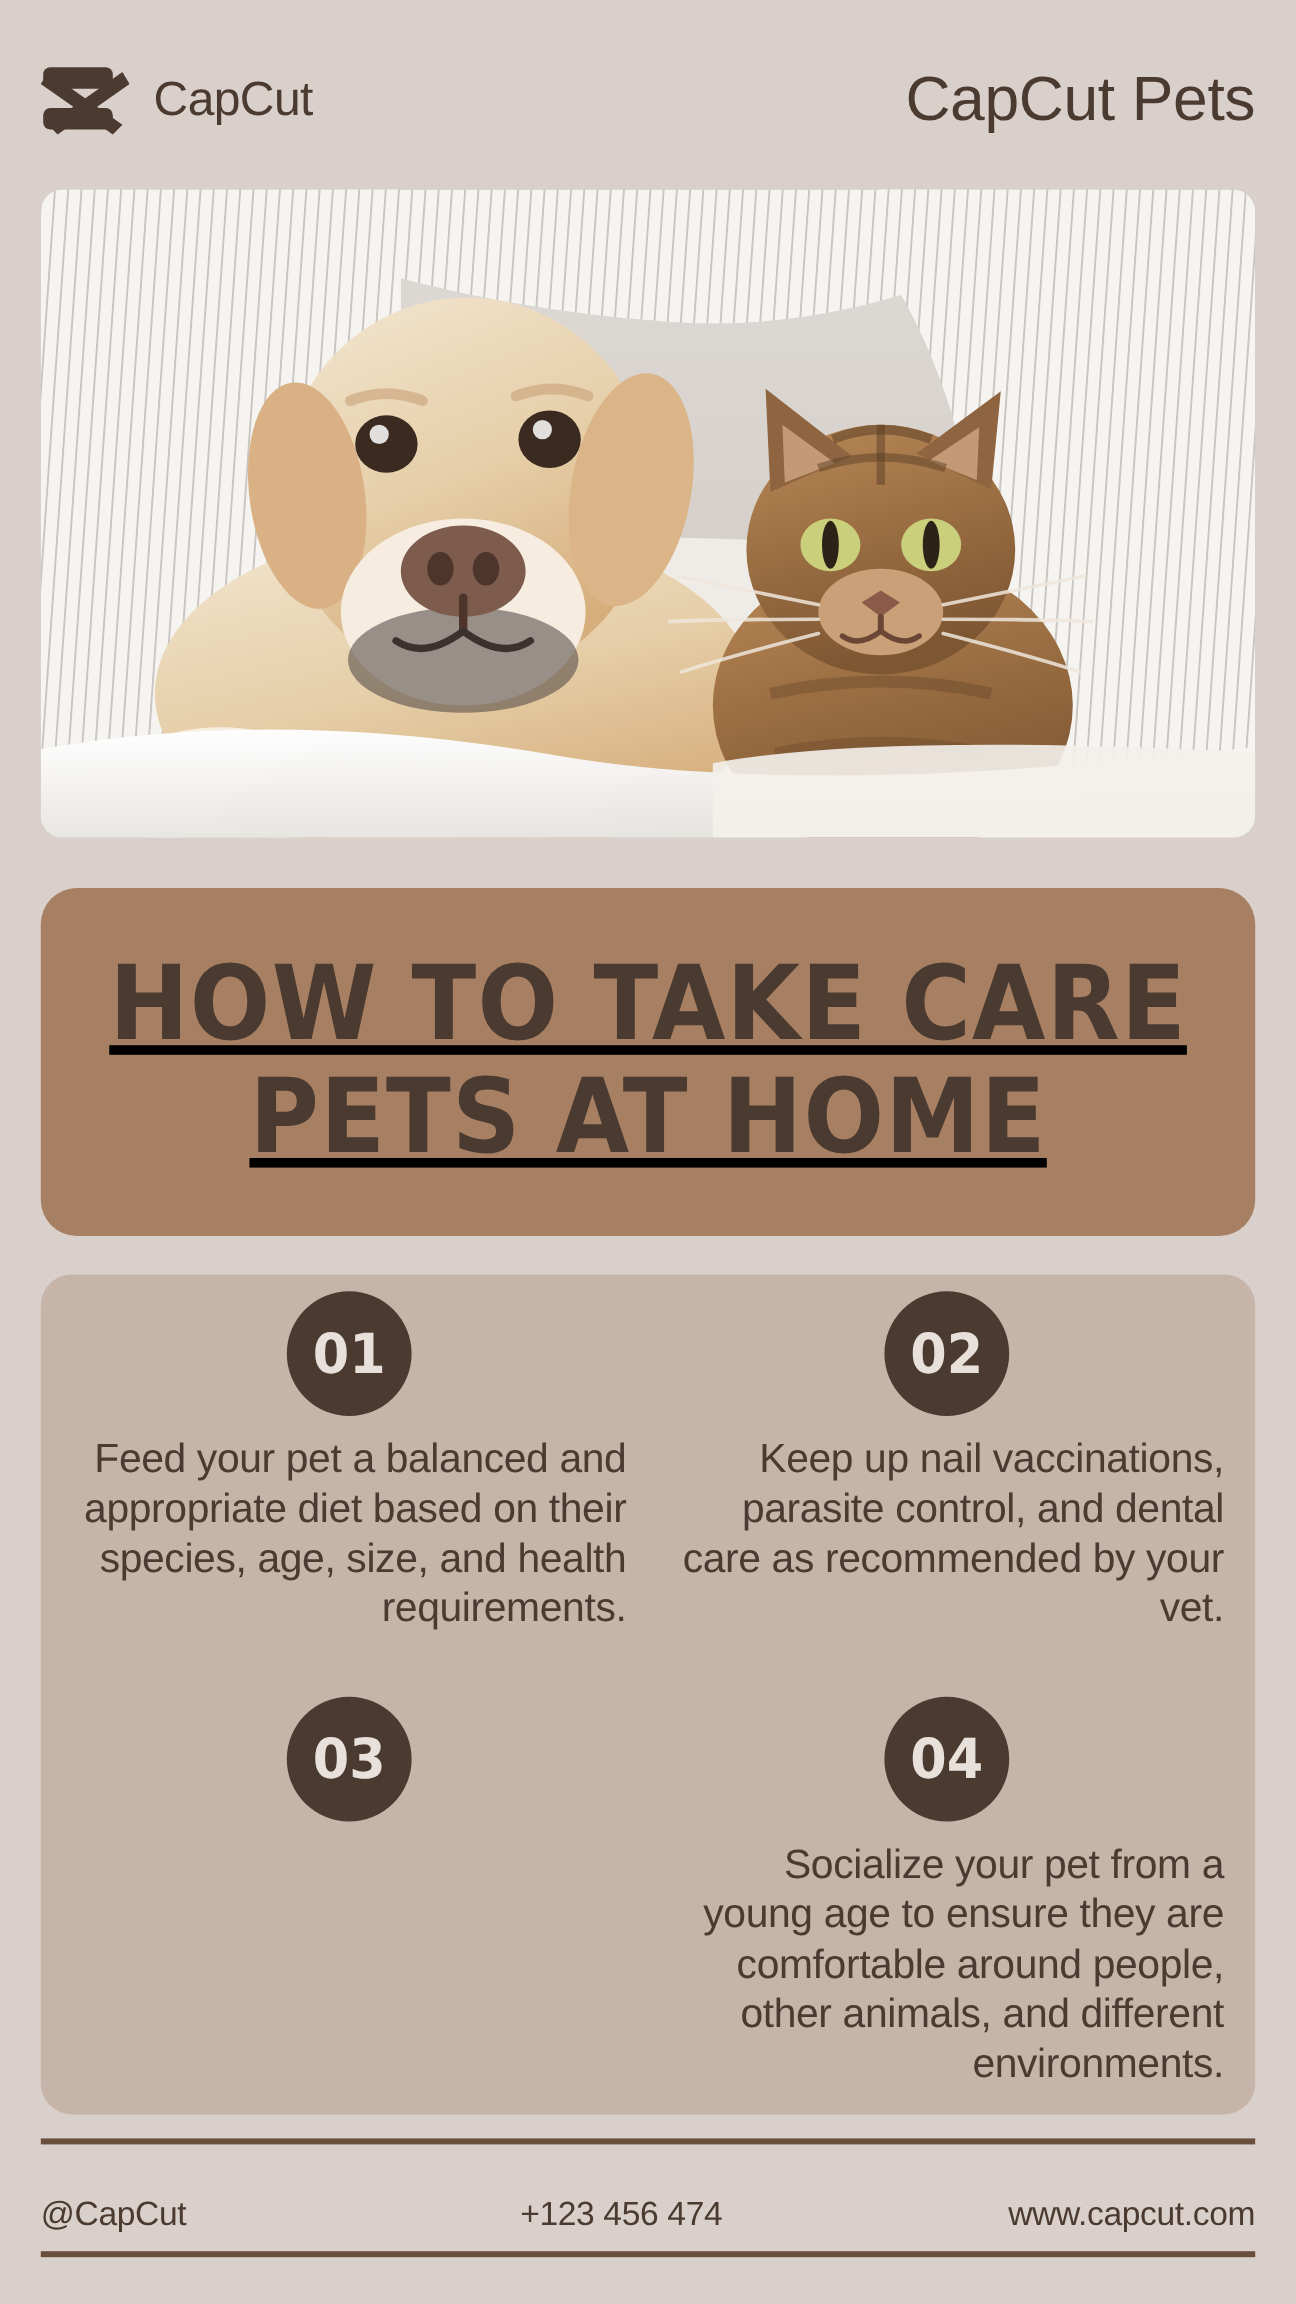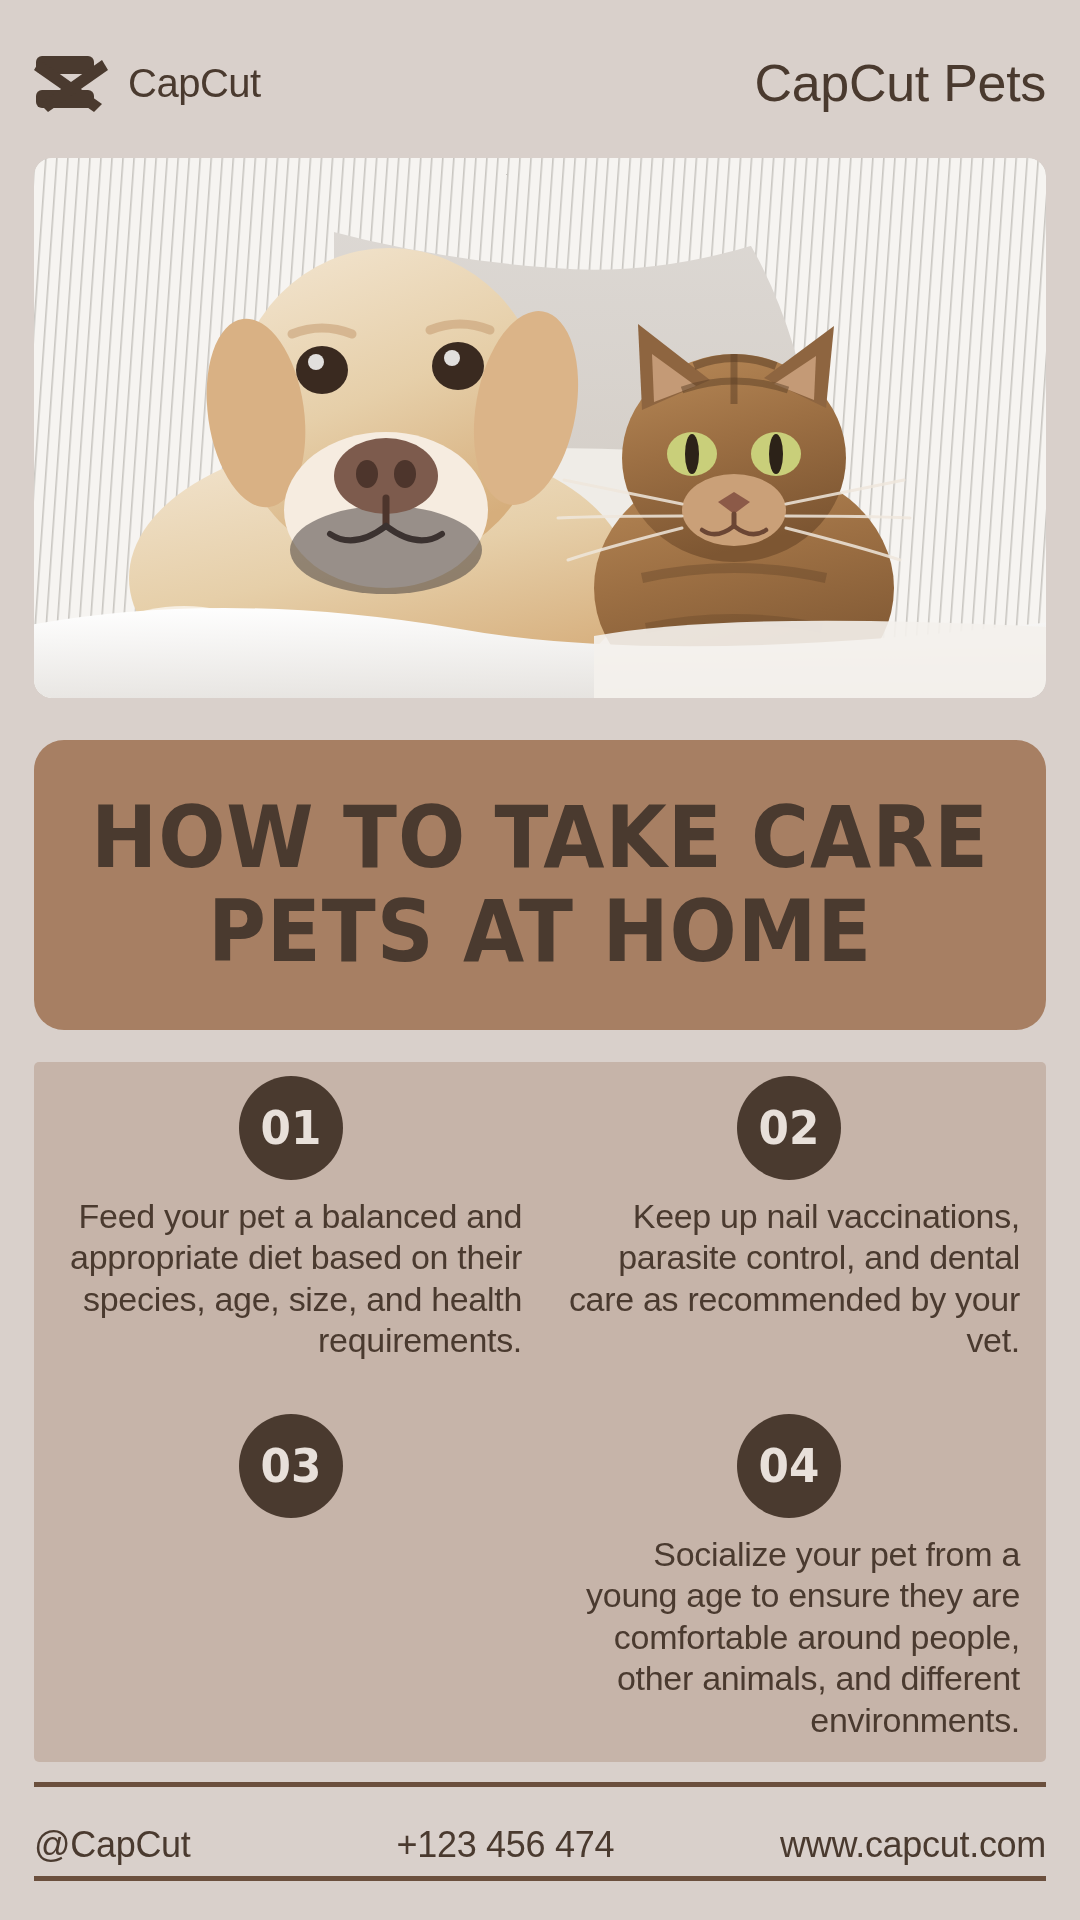--- a/index.html
+++ b/index.html
@@ -68,40 +68,41 @@
     position:absolute;
     top:740px; left:34px;
     width:1012px; height:290px;
     background:#a77f63;
     border-radius:30px;
     display:flex;
     flex-direction:column;
     align-items:center;
     justify-content:center;
     gap:6px;
+    text-decoration:underline;
   }
   .title-line {
     color:#4a3a2f;
     font-family:"DejaVu Sans", sans-serif;
     font-weight:bold;
     font-size:86px;
     line-height:1.02;
     letter-spacing:1px;
     text-align:center;
     transform:scaleX(0.92);
     white-space:nowrap;
   }
 
   
   .tips-card {
     position:absolute;
     top:1062px; left:34px;
     width:1012px; height:700px;
     background:#c6b4a9;
-    border-radius:5px;
+    border-radius:26px;
     display:grid;
     grid-template-columns:1fr 1fr;
     grid-template-rows:1fr 1fr;
     padding:14px 8px 10px 8px;
   }
   .tip {
     display:flex;
     flex-direction:column;
     align-items:center;
     padding:0 18px;
@@ -142,21 +143,21 @@
   }
   .footer {
     position:absolute;
     top:1800px; left:34px;
     width:1012px; height:90px;
     display:flex;
     align-items:center;
     justify-content:space-between;
   }
   .footer-item {
-    font-size:36px;
+    font-size:28px;
     color:#4a3a2f;
     letter-spacing:-0.3px;
     white-space:nowrap;
   }
   .footer-item.mid { margin-left:40px; }
   .footer-rule-bottom {
     position:absolute;
     top:1876px; left:34px;
     width:1012px; height:5px;
     background:#6b4f3d;

